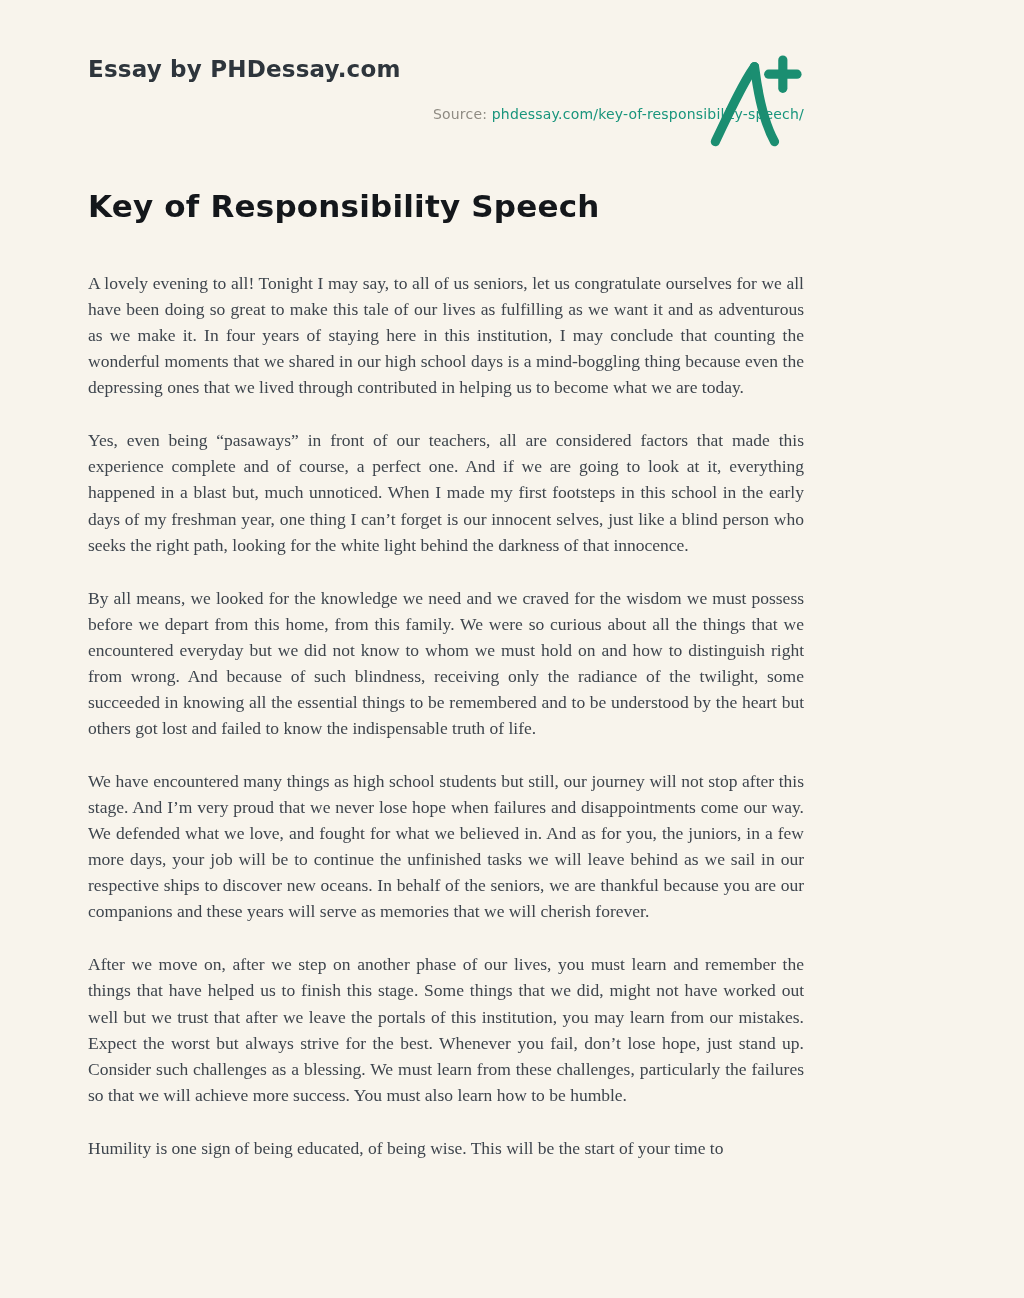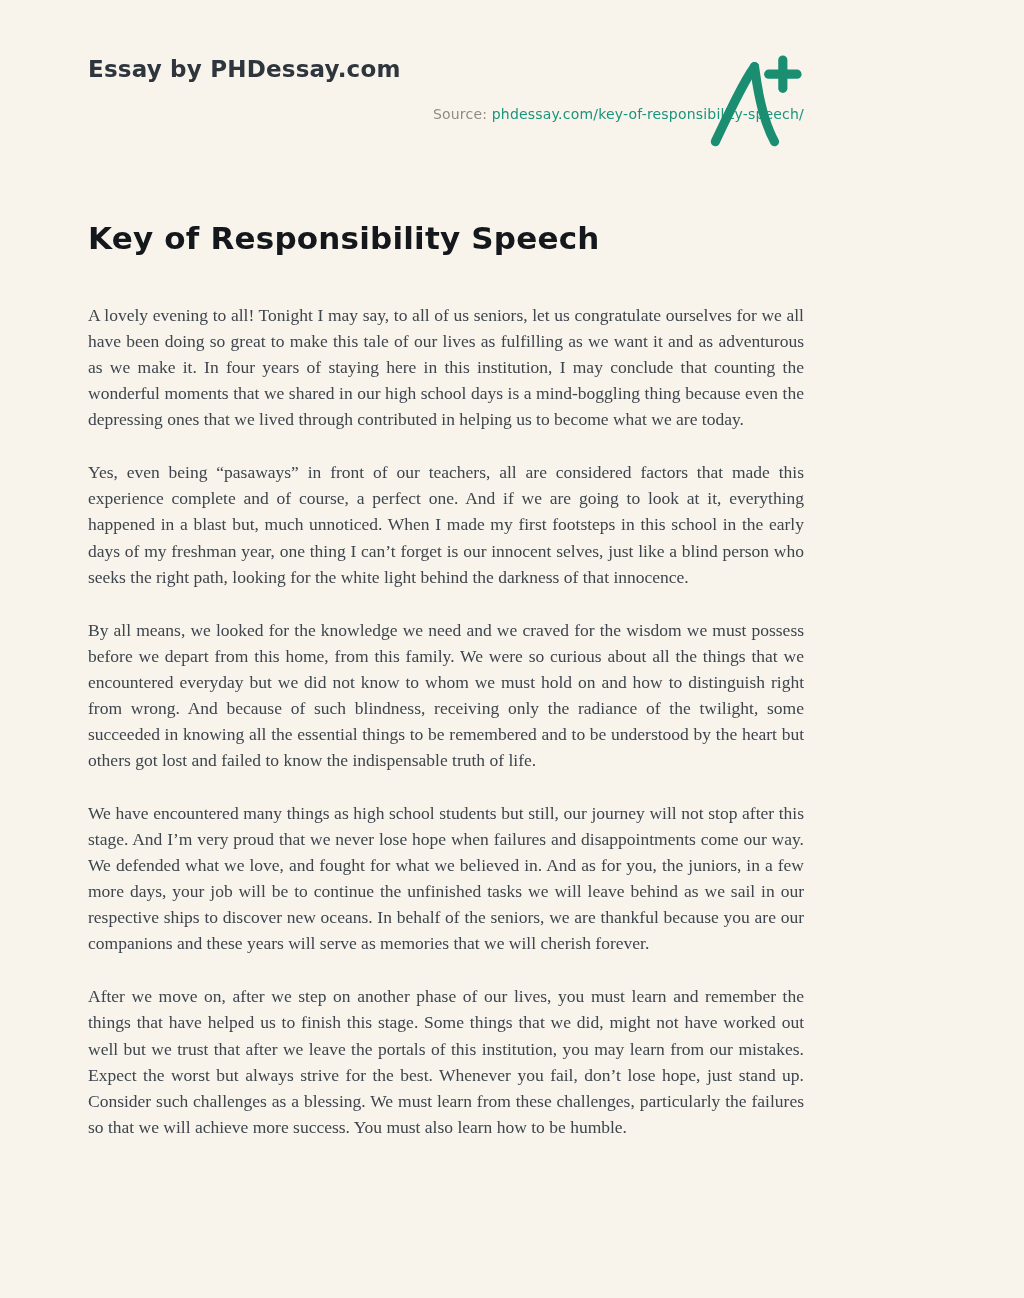--- a/index.html
+++ b/index.html
@@ -36,21 +36,21 @@
     text-decoration: none;
   }
   .logo {
     position: absolute;
     top: 50px;
     right: 90px;
     width: 100px;
     height: 110px;
   }
   h1.title {
-    margin: 98px 0 0 0;
+    margin: 66px 0 0 0;
     font-size: 31px;
     font-weight: bold;
     color: #14171b;
     letter-spacing: 0.2px;
   }
   .content {
     margin-top: 46px;
     font-family: Liberation Serif, serif;
   }
   .content p {
@@ -85,15 +85,16 @@
   </div>
 
   <h1 class="title">Key of Responsibility Speech</h1>
 
   <div class="content">
     <p>A lovely evening to all! Tonight I may say, to all of us seniors, let us congratulate ourselves for we all have been doing so great to make this tale of our lives as fulfilling as we want it and as adventurous as we make it. In four years of staying here in this institution, I may conclude that counting the wonderful moments that we shared in our high school days is a mind-boggling thing because even the depressing ones that we lived through contributed in helping us to become what we are today.</p>
     <p>Yes, even being “pasaways” in front of our teachers, all are considered factors that made this experience complete and of course, a perfect one. And if we are going to look at it, everything happened in a blast but, much unnoticed. When I made my first footsteps in this school in the early days of my freshman year, one thing I can’t forget is our innocent selves, just like a blind person who seeks the right path, looking for the white light behind the darkness of that innocence.</p>
     <p>By all means, we looked for the knowledge we need and we craved for the wisdom we must possess before we depart from this home, from this family. We were so curious about all the things that we encountered everyday but we did not know to whom we must hold on and how to distinguish right from wrong. And because of such blindness, receiving only the radiance of the twilight, some succeeded in knowing all the essential things to be remembered and to be understood by the heart but others got lost and failed to know the indispensable truth of life.</p>
     <p>We have encountered many things as high school students but still, our journey will not stop after this stage. And I’m very proud that we never lose hope when failures and disappointments come our way. We defended what we love, and fought for what we believed in. And as for you, the juniors, in a few more days, your job will be to continue the unfinished tasks we will leave behind as we sail in our respective ships to discover new oceans. In behalf of the seniors, we are thankful because you are our companions and these years will serve as memories that we will cherish forever.</p>
     <p>After we move on, after we step on another phase of our lives, you must learn and remember the things that have helped us to finish this stage. Some things that we did, might not have worked out well but we trust that after we leave the portals of this institution, you may learn from our mistakes. Expect the worst but always strive for the best. Whenever you fail, don’t lose hope, just stand up. Consider such challenges as a blessing. We must learn from these challenges, particularly the failures so that we will achieve more success. You must also learn how to be humble.</p>
+    <p>Humility is one sign of being educated, of being wise. This will be the start of your time to</p>
   </div>
 
 </div>
 
 </body></html>

